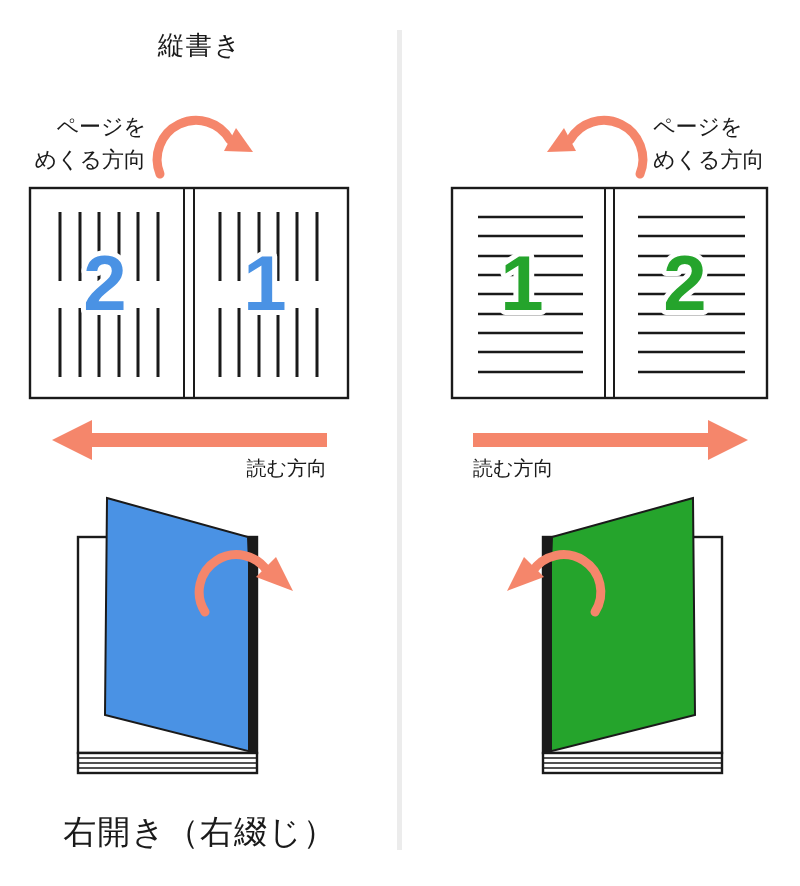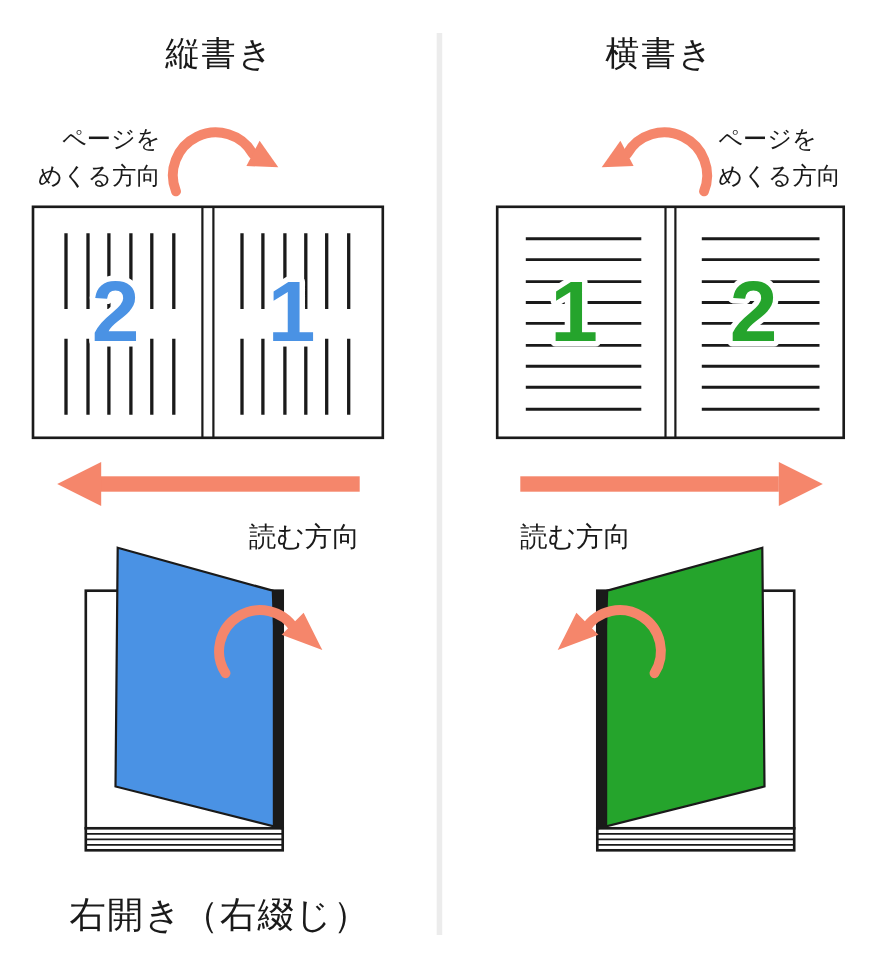--- a/index.html
+++ b/index.html
@@ -2,27 +2,27 @@
 <html><head>
 <meta charset="utf-8">
 <style>
   html,body { margin:0; padding:0; background:#fff; }
   .stage {
     position:relative; width:800px; height:886px; background:#ffffff;
     font-family:"Liberation Sans", sans-serif; color:#1a1a1a; overflow:hidden;
   }
   .art { position:absolute; left:0; top:0; width:800px; height:886px; }
   .label { position:absolute; white-space:nowrap; }
-  .panel-title { width:400px; top:28px; text-align:center; font-size:31px; letter-spacing:2px; }
+  .panel-title { width:400px; top:28px; text-align:center; font-size:26px; letter-spacing:2px; }
   .title-v { left:0; }
   .title-h { left:400px; }
   .turn-label { top:110px; font-size:22px; line-height:33px; }
   .turn-label-v { left:0; width:146px; text-align:right; }
   .turn-label-h { left:653px; width:146px; text-align:left; }
-  .read-label { top:455px; font-size:25px;margin-top:16px; }
+  .read-label { top:455px; font-size:20px; }
   .read-label-v { left:187px; width:140px; text-align:right; }
   .read-label-h { left:473px; width:140px; text-align:left; }
   .caption { width:400px; top:810px; text-align:center; font-size:33px; letter-spacing:1px;font-family:Liberation Mono, monospace; }
   .caption-v { left:0; }
   .caption-h { left:400px; }
   .divider { position:absolute; left:397px; top:30px; width:5px; height:820px; background:#ececec; }
 
   
   .book-face   { fill:#ffffff; stroke:#1a1a1a; stroke-width:2.4; }
   .ink-v       { stroke:#1a1a1a; stroke-width:3;   fill:none; }
@@ -107,21 +107,20 @@
       <g>
         <path class="arc" d="M595 612 A37 37 0 0 0 532 572" stroke="#f5866b"></path>
         <polygon class="arrow-fill" points="507,591 524,557 544,577" fill="#f5866b"></polygon>
       </g>
     </g>
   </svg>
 
   <div class="divider"></div>
 
   <div class="label panel-title title-v">縦書き</div>
-  <div class="label panel-title title-h">横書き</div>
 
   <div class="label turn-label turn-label-v">
     <div>ページを</div>
     <div>めくる方向</div>
   </div>
   <div class="label turn-label turn-label-h">
     <div>ページを</div>
     <div>めくる方向</div>
   </div>
 

